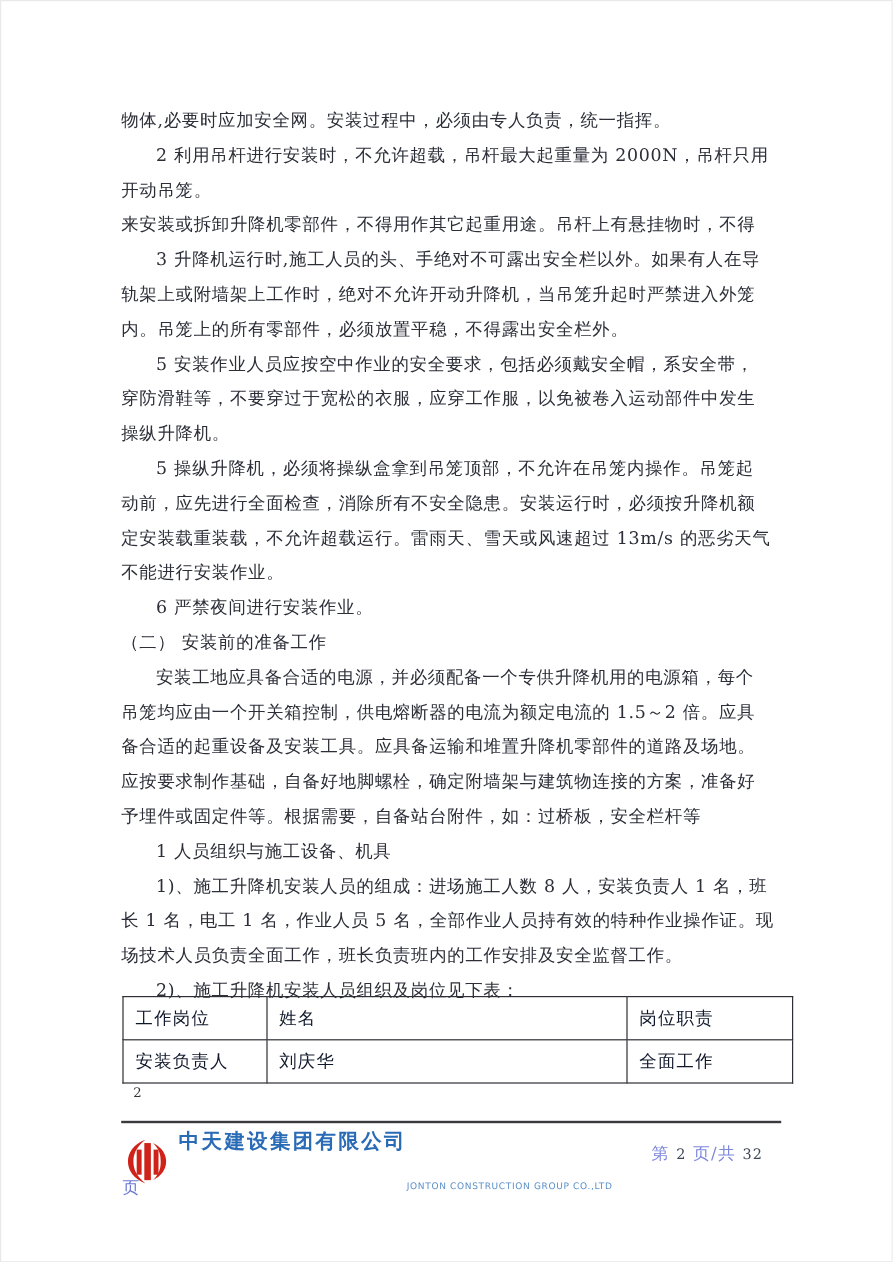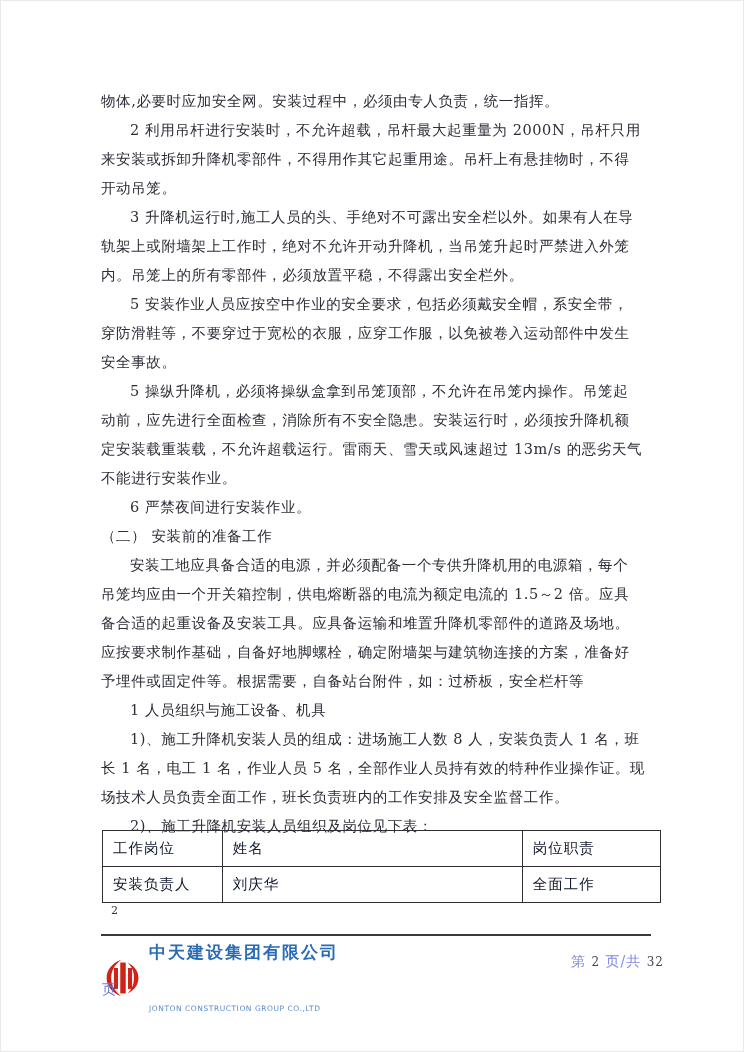--- a/index.html
+++ b/index.html
@@ -63,40 +63,40 @@
     background: #3a3a3e;
   }
   .logo-block {
     position: absolute;
     left: 102px;
     top: 941px;
     display: flex;
     align-items: center;
   }
   .logo-emblem { width: 40px; height: 42px; margin-right: 6px; }
-  .logo-text-col { display: flex; flex-direction: column; }
+  .logo-text-col { display: flex; flex-direction: row; }
   .logo-cn {
     font-size: 17px;
     font-weight: bold;
     color: #2a6bb5;
     letter-spacing: 2px;
     line-height: 20px;
     font-family: "DejaVu Sans", sans-serif;
   }
   .logo-en {
     font-size: 7.5px;
     color: #5a8fc8;
     letter-spacing: 0.55px;
     line-height: 10px;
     font-family: "DejaVu Sans", sans-serif;
     margin-top: 42px;
   }
   .page-num {
     position: absolute;
-    left: 570px;
+    left: 542px;
     top: 952px;
     font-size: 14px;
     letter-spacing: 1px;
     white-space: nowrap;
   }
   .page-num .cn { color: #7d88dd; }
   .page-num .num { color: #3f4658; font-size: 12px; }
   .page-num-wrap {
     position: absolute;
     left: 101px;
@@ -106,28 +106,28 @@
   }
 </style>
 </head>
 <body>
 
 <div class="page">
 
   <div class="content">
     <div class="doc-line">物体,必要时应加安全网。安装过程中，必须由专人负责，统一指挥。</div>
     <div class="doc-line indent">2 利用吊杆进行安装时，不允许超载，吊杆最大起重量为 2000N，吊杆只用</div>
+    <div class="doc-line">开动吊笼。</div>
     <div class="doc-line">来安装或拆卸升降机零部件，不得用作其它起重用途。吊杆上有悬挂物时，不得</div>
-    <div class="doc-line">开动吊笼。</div>
     <div class="doc-line indent">3 升降机运行时,施工人员的头、手绝对不可露出安全栏以外。如果有人在导</div>
     <div class="doc-line">轨架上或附墙架上工作时，绝对不允许开动升降机，当吊笼升起时严禁进入外笼</div>
     <div class="doc-line">内。吊笼上的所有零部件，必须放置平稳，不得露出安全栏外。</div>
     <div class="doc-line indent">5 安装作业人员应按空中作业的安全要求，包括必须戴安全帽，系安全带，</div>
     <div class="doc-line">穿防滑鞋等，不要穿过于宽松的衣服，应穿工作服，以免被卷入运动部件中发生</div>
-    <div class="doc-line">安全事故。</div>
+    <div class="doc-line">操纵升降机。</div>
     <div class="doc-line indent">5 操纵升降机，必须将操纵盒拿到吊笼顶部，不允许在吊笼内操作。吊笼起</div>
     <div class="doc-line">动前，应先进行全面检查，消除所有不安全隐患。安装运行时，必须按升降机额</div>
     <div class="doc-line">定安装载重装载，不允许超载运行。雷雨天、雪天或风速超过 13m/s 的恶劣天气</div>
     <div class="doc-line">不能进行安装作业。</div>
     <div class="doc-line indent">6 严禁夜间进行安装作业。</div>
     <div class="doc-line">（二） 安装前的准备工作</div>
     <div class="doc-line indent">安装工地应具备合适的电源，并必须配备一个专供升降机用的电源箱，每个</div>
     <div class="doc-line">吊笼均应由一个开关箱控制，供电熔断器的电流为额定电流的 1.5～2 倍。应具</div>
     <div class="doc-line">备合适的起重设备及安装工具。应具备运输和堆置升降机零部件的道路及场地。</div>
     <div class="doc-line">应按要求制作基础，自备好地脚螺栓，确定附墙架与建筑物连接的方案，准备好</div>

